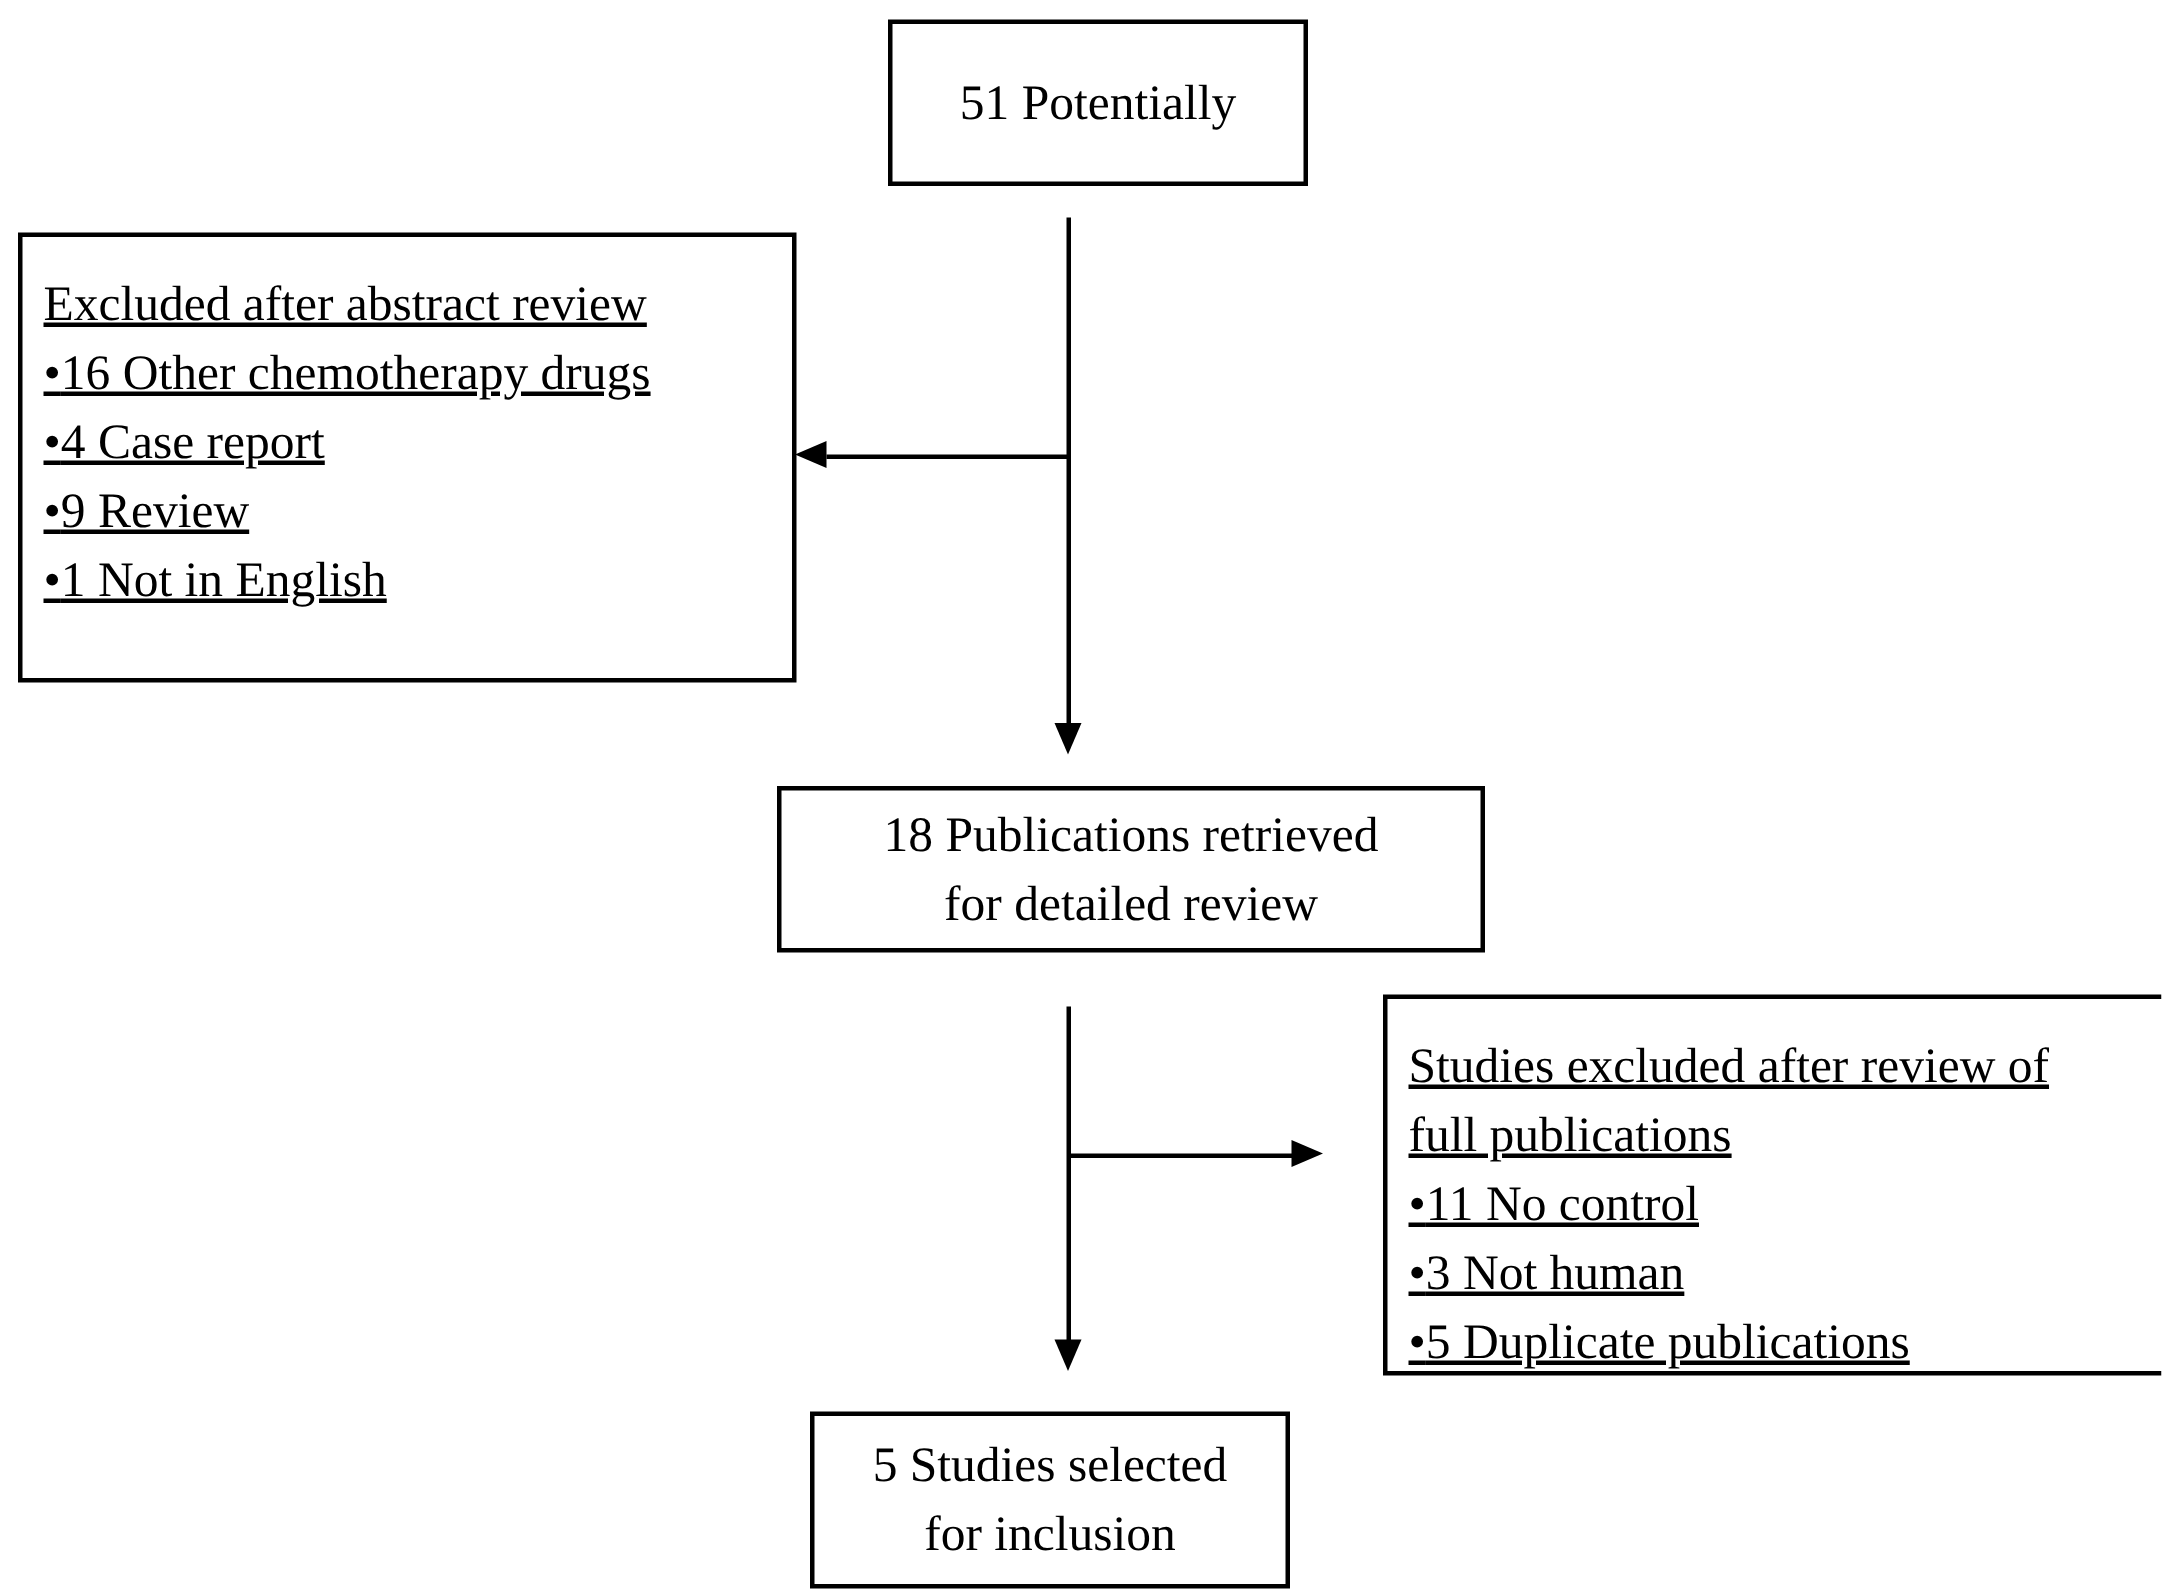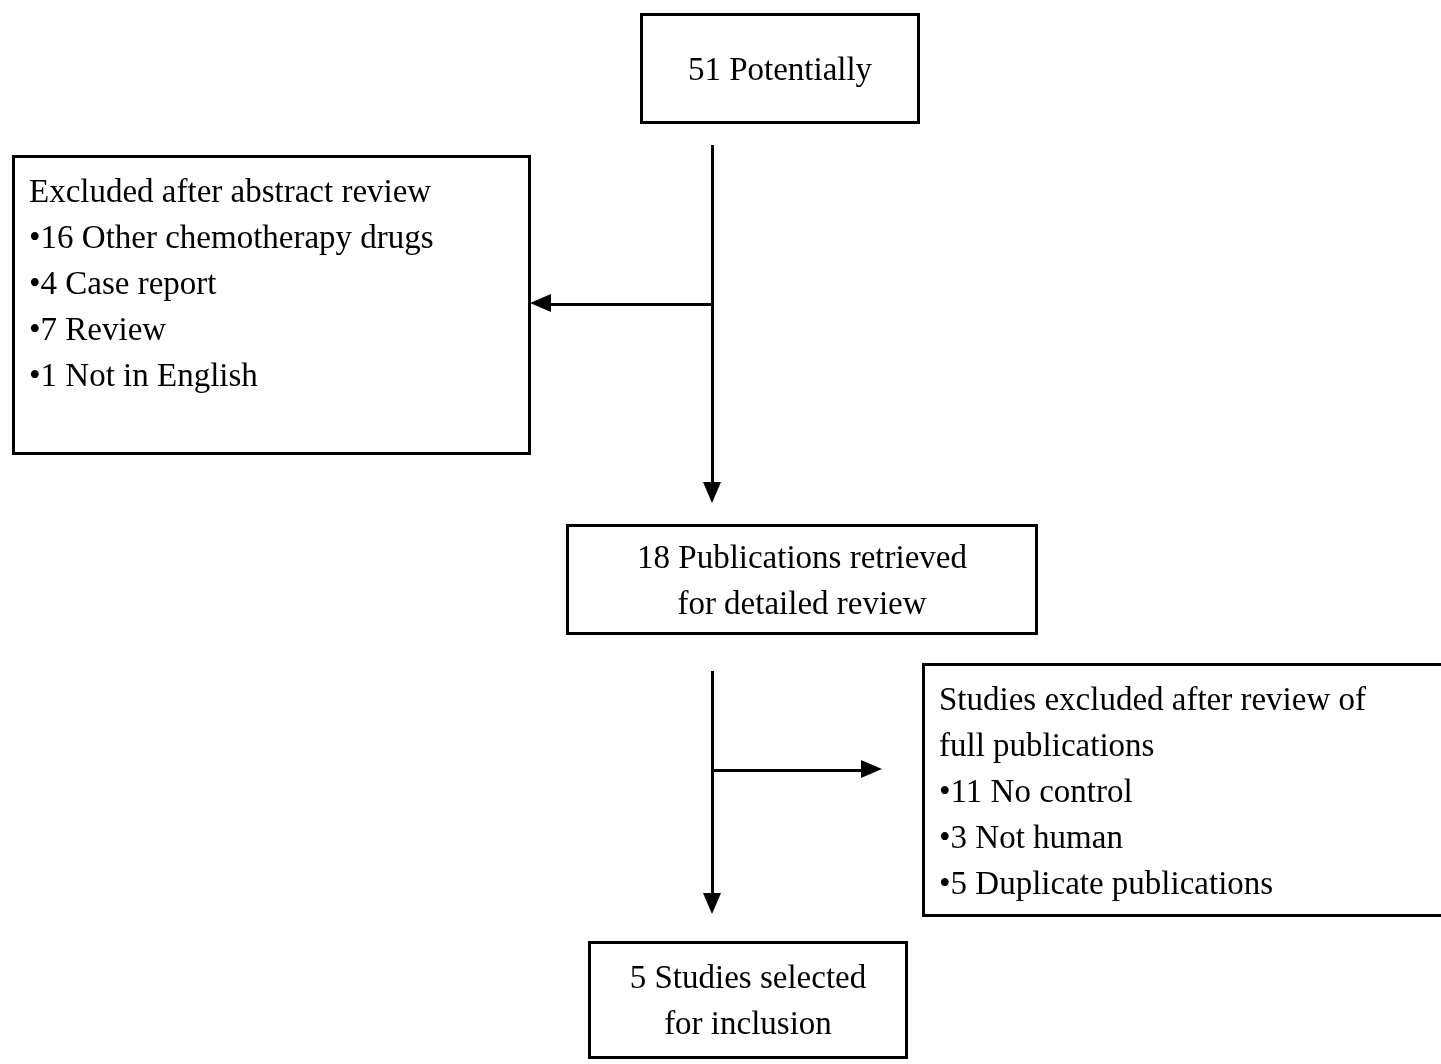--- a/index.html
+++ b/index.html
@@ -27,24 +27,24 @@
   }
   .node .line {
     display: block;
     white-space: nowrap;
   }
   .centered {
     display: flex;
     flex-direction: column;
     align-items: center;
     justify-content: center;
-    margin-left: 48px;
   }
   .listbox {
-    padding: 10px 0 8px 14px;
+    padding: 22px 0 8px 14px;
+    text-decoration: underline;
   }
   .listbox .line.bullet::before {
     content: "\2022";
     display: inline;
   }
 
   
   #box-potential  { left: 592px;  top: 13px;   width: 280px; height: 111px; }
   #box-excluded-abstract { left: 12px; top: 155px; width: 519px; height: 300px; }
   #box-retrieved  { left: 518px;  top: 524px;  width: 472px; height: 111px; }
@@ -102,21 +102,21 @@
 <div id="canvas">
 
   <div class="node centered" id="box-potential">
     <span class="line">51 Potentially</span>
   </div>
 
   <div class="node listbox" id="box-excluded-abstract">
     <span class="line">Excluded after abstract review</span>
     <span class="line bullet">16 Other chemotherapy drugs</span>
     <span class="line bullet">4 Case report</span>
-    <span class="line bullet">7 Review</span>
+    <span class="line bullet">9 Review</span>
     <span class="line bullet">1 Not in English</span>
   </div>
 
   <div class="node centered" id="box-retrieved">
     <span class="line">18 Publications retrieved</span>
     <span class="line">for detailed review</span>
   </div>
 
   <div class="node listbox" id="box-excluded-full">
     <span class="line">Studies excluded after review of</span>

